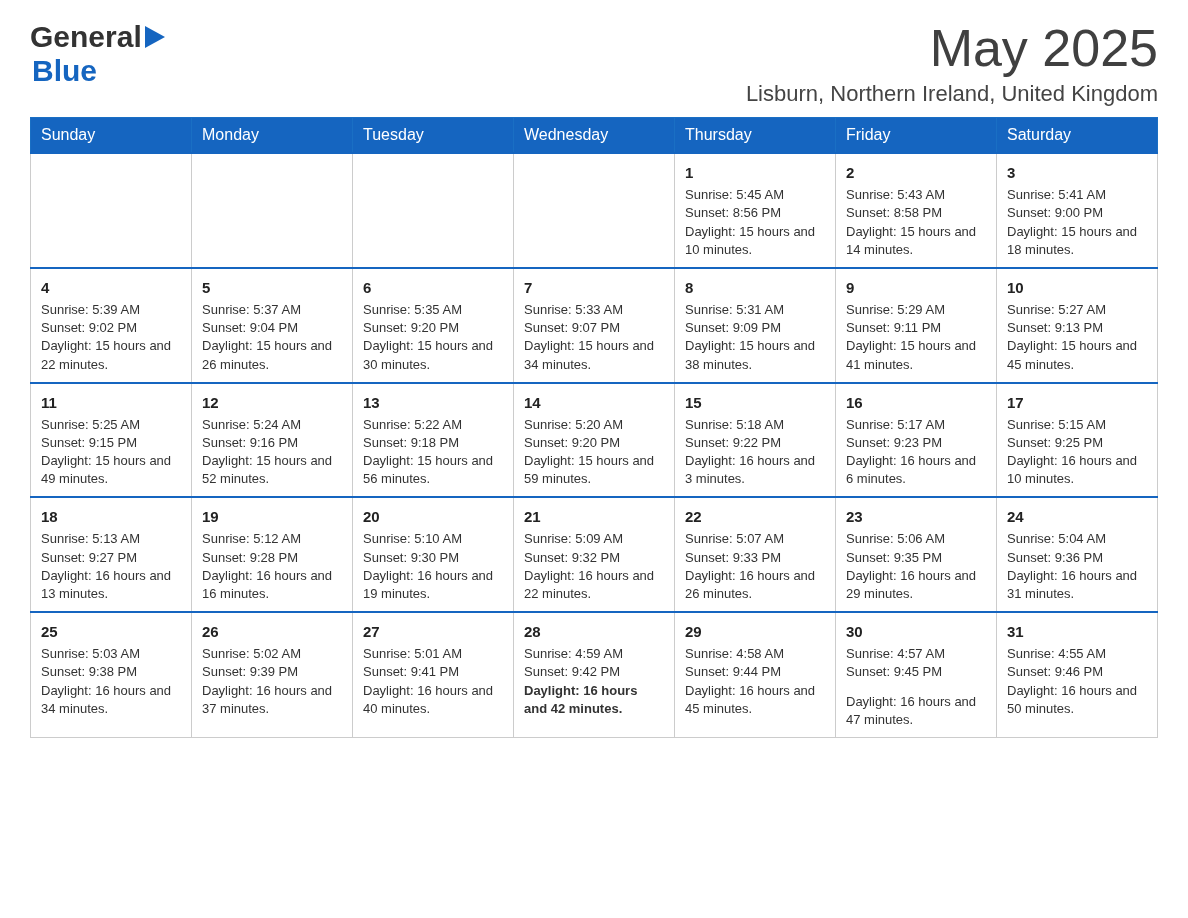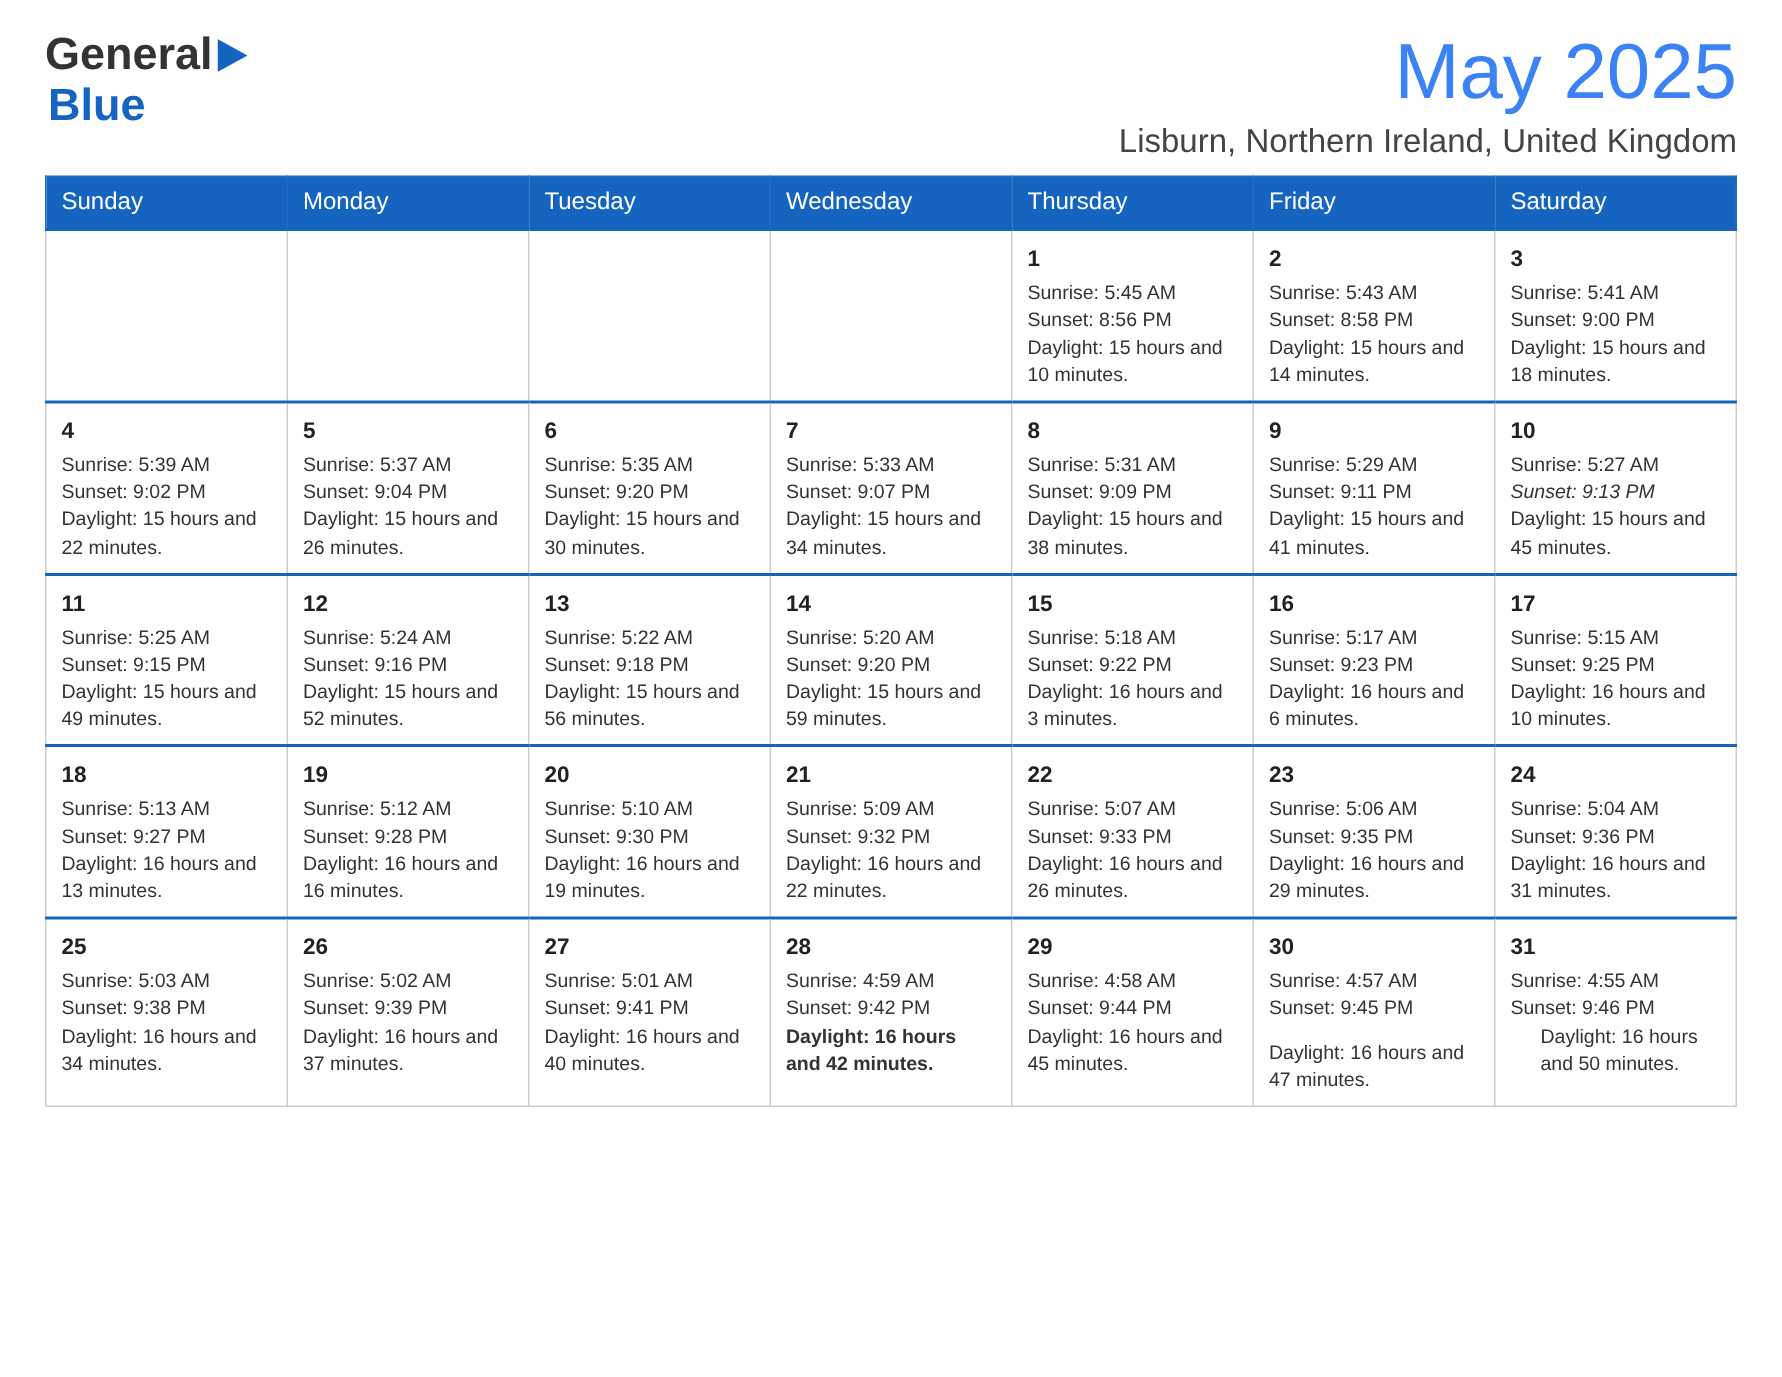--- a/index.html
+++ b/index.html
@@ -20,21 +20,21 @@
       display: flex;
       flex-direction: column;
       align-items: flex-start;
     }
     .title-area {
       text-align: right;
     }
     .month-title {
       font-size: 52px;
       font-weight: normal;
-      color: #3b82f6;
+      color: #404040;
       line-height: 1.1;
     }
     .location-title {
       font-size: 22px;
       color: #444;
       margin-top: 4px;
     }
     .calendar-table {
       width: 100%;
       border-collapse: collapse;
@@ -177,21 +177,21 @@
         </td>
         <td>
           <span class="day-num">9</span>
           <span style="display:block;">Sunrise: 5:29 AM</span>
           <span style="display:block;">Sunset: 9:11 PM</span>
           <span style="display:block;">Daylight: 15 hours and 41 minutes.</span>
         </td>
         <td>
           <span class="day-num">10</span>
           <span style="display:block;">Sunrise: 5:27 AM</span>
-          <span style="display:block;font-style:italic;">Sunset: 9:13 PM</span>
+          <span style="display:block;">Sunset: 9:13 PM</span>
           <span style="display:block;">Daylight: 15 hours and 45 minutes.</span>
         </td>
       </tr>
       <tr>
         <td>
           <span class="day-num">11</span>
           <span style="display:block;">Sunrise: 5:25 AM</span>
           <span style="display:block;">Sunset: 9:15 PM</span>
           <span style="display:block;">Daylight: 15 hours and 49 minutes.</span>
         </td>
@@ -310,17 +310,17 @@
         <td>
           <span class="day-num">30</span>
           <span style="display:block;">Sunrise: 4:57 AM</span>
           <span style="display:block;">Sunset: 9:45 PM</span>
           <span style="display:block;margin-top:11px;">Daylight: 16 hours and 47 minutes.</span>
         </td>
         <td>
           <span class="day-num">31</span>
           <span style="display:block;">Sunrise: 4:55 AM</span>
           <span style="display:block;">Sunset: 9:46 PM</span>
-          <span style="display:block;margin-left:20px;">Daylight: 16 hours and 50 minutes.</span>
+          <span style="display:block;">Daylight: 16 hours and 50 minutes.</span>
         </td>
       </tr>
     </tbody>
 </table>
 
 </body></html>

